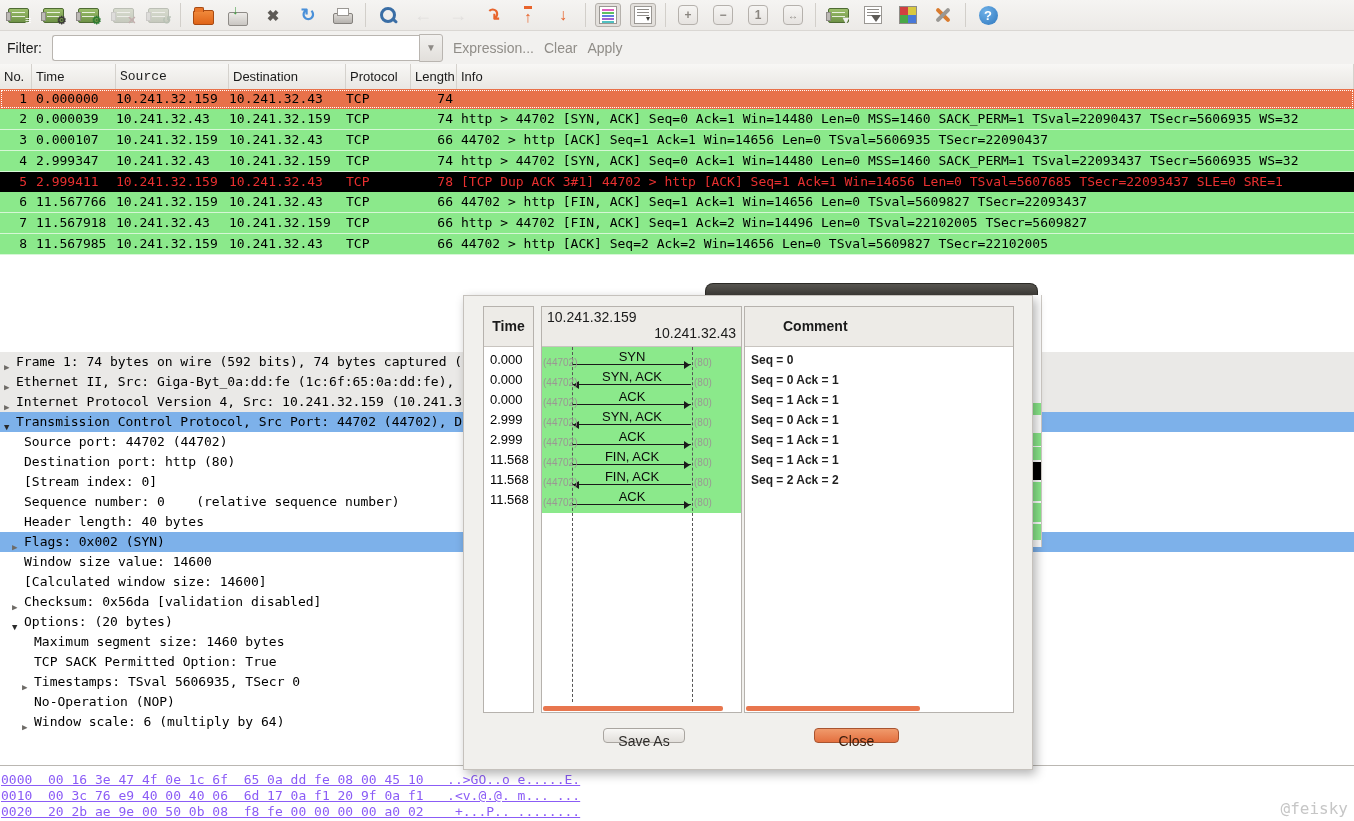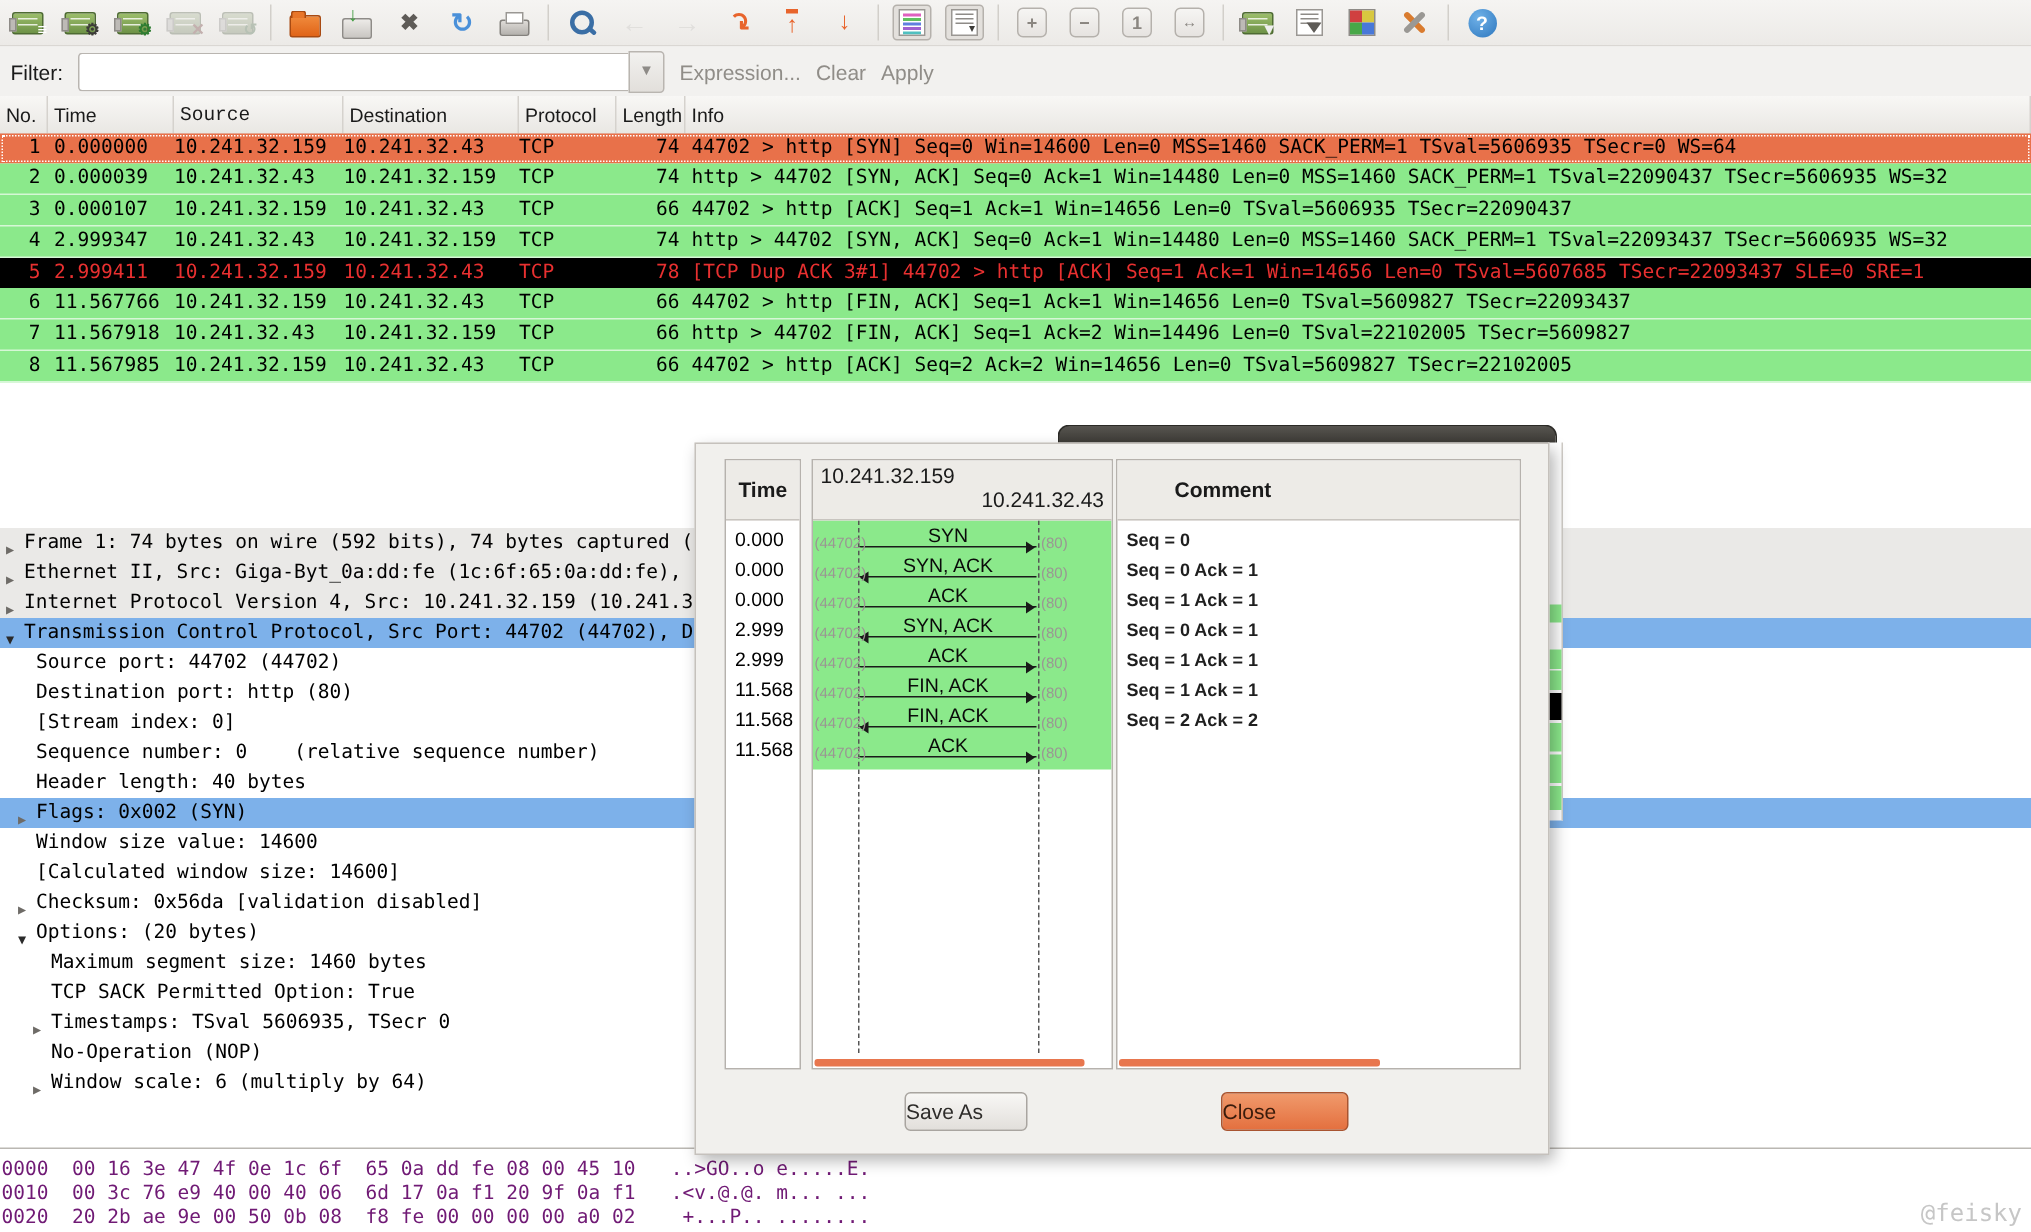--- a/index.html
+++ b/index.html
@@ -85,21 +85,21 @@
   .drow{height:20px;line-height:20px;font-size:13px;white-space:pre;position:relative;color:#000;}
   .dg{background:#EAE9E7;}
   .db{background:#7DB1EA;}
   .dexp{position:absolute;font-size:9px;top:0;color:#6E6B67;}
   .dexp.open{color:#2A2A2A;}
   .dtext{position:absolute;top:0;}
 
   
   #hr-line{position:absolute;top:765px;left:0;right:0;height:1px;background:#BAB7B2;z-index:1;}
   #hexpane{position:absolute;top:768px;left:0;right:0;height:53px;background:#FFF;z-index:1;padding-top:4px;}
-  .hexline{font-size:13px;line-height:16px;white-space:pre;color:#701a75;padding-left:1px;}
+  .hexline{font-size:13px;line-height:16px;white-space:pre;color:#8b5cf6;padding-left:1px;text-decoration:underline;}
 
   #watermark{position:absolute;right:6px;bottom:3px;font-family:"DejaVu Sans Mono",monospace;
      font-size:16px;color:#C6C6C6;z-index:40;}
 
   
   #bg-titlebar{position:absolute;left:705px;top:283px;width:333px;height:13px;z-index:20;
      background:linear-gradient(#56544F,#3B3935);border:1px solid #2B2A26;border-bottom:0;
      border-radius:8px 8px 0 0;box-sizing:border-box;}
   #bg-sliver{position:absolute;left:1032px;top:295px;width:9px;height:252px;background:#FFF;z-index:20;
      border-right:1px solid #CFCBC6;}
@@ -129,21 +129,21 @@
   .farr.left{left:31px;border-right:6px solid #1A1A1A;border-left:0;}
   .fport{position:absolute;top:7px;font-size:10px;color:#9A9793;}
   .fport.pl{left:1px;width:28px;text-align:center;}
   .fport.pr{left:152px;}
   .trow{height:20px;line-height:20px;padding-left:6px;font-size:13px;color:#000;}
   .crow{height:20px;line-height:20px;padding-left:6px;font-size:12px;font-weight:bold;color:#1F1F1F;}
   .pad3{padding-top:3px;}
   .hsb{position:absolute;bottom:1px;left:1px;height:5px;background:#E8764E;border-radius:2px;}
   #flow-sb{width:180px;}
   #comment-sb{width:174px;}
-  .btn{position:absolute;top:432px;height:26px;border-radius:4px;font-size:14px;
+  .btn{position:absolute;top:432px;height:15px;border-radius:4px;font-size:14px;text-align:center;
      line-height:24px;box-sizing:border-box;}
   #btn-save{left:139px;width:82px;background:linear-gradient(#F8F7F5,#E2DFDB);border:1px solid #A9A5A0;color:#2E2C2A;}
   #btn-close{left:350px;width:85px;background:linear-gradient(#F09A6C,#E4703F);border:1px solid #A85430;color:#3A1C0C;}
 </style>
 </head>
 <body>
 
 <div id="toolbar">
     <div class="tbi">
       <div class="nicbase">
@@ -315,21 +315,20 @@
     <div class="ph c-info" style="flex: 1 1 auto; text-align: left;">Info</div>
   </div>
 <div id="plist-rows" class="mono">
     <div class="prow ro">
       <span class="c-no">1</span>
       <span class="c-time">0.000000</span>
       <span class="c-src">10.241.32.159</span>
       <span class="c-dst">10.241.32.43</span>
       <span class="c-proto">TCP</span>
       <span class="c-len">74</span>
-      <span class="c-info">44702 &gt; http [SYN] Seq=0 Win=14600 Len=0 MSS=1460 SACK_PERM=1 TSval=5606935 TSecr=0 WS=64</span>
     </div>
     <div class="prow rg">
       <span class="c-no">2</span>
       <span class="c-time">0.000039</span>
       <span class="c-src">10.241.32.43</span>
       <span class="c-dst">10.241.32.159</span>
       <span class="c-proto">TCP</span>
       <span class="c-len">74</span>
       <span class="c-info">http &gt; 44702 [SYN, ACK] Seq=0 Ack=1 Win=14480 Len=0 MSS=1460 SACK_PERM=1 TSval=22090437 TSecr=5606935 WS=32</span>
     </div>

